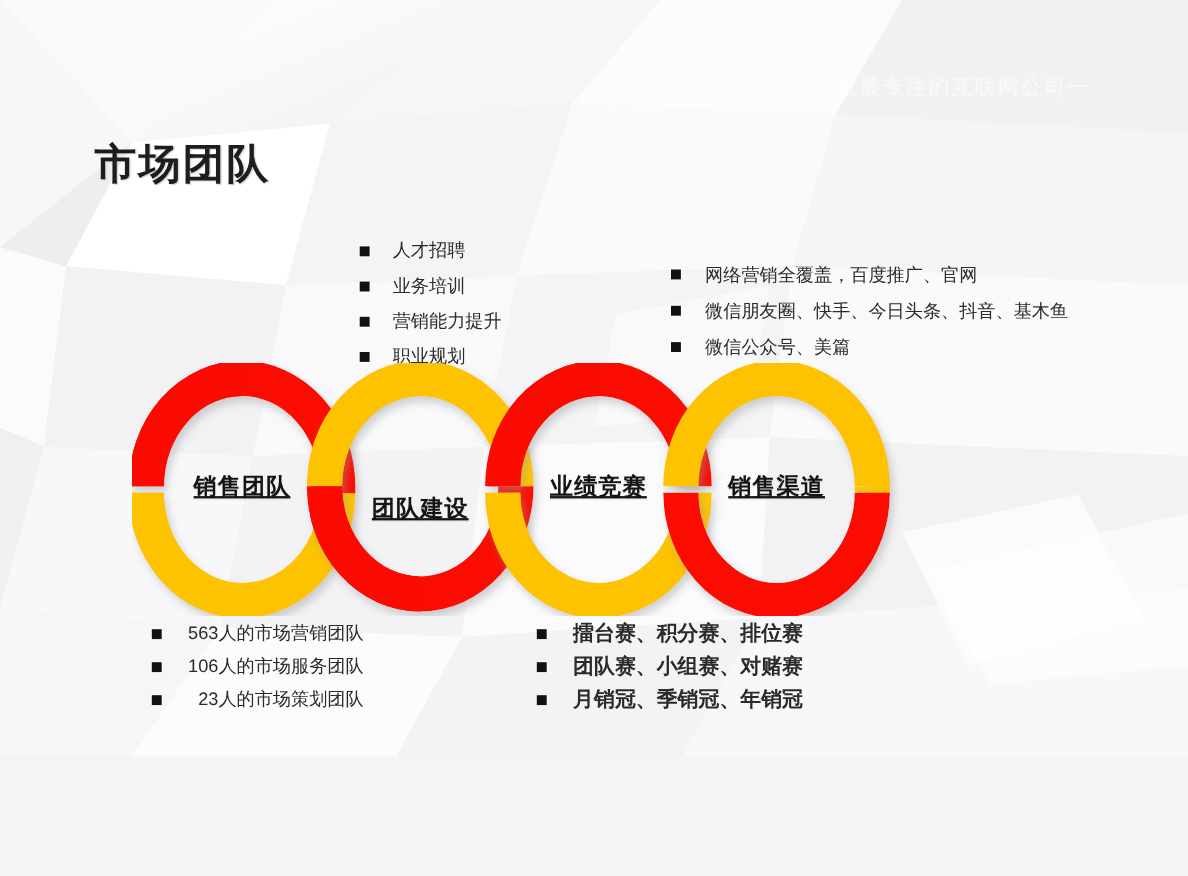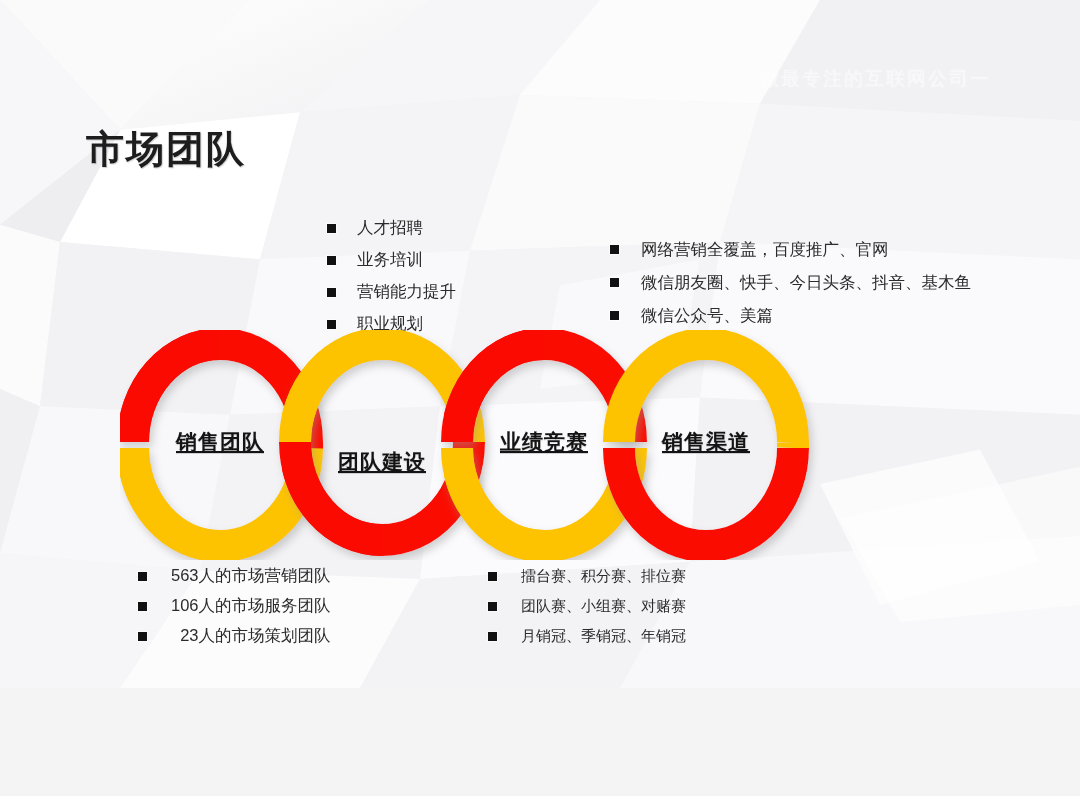--- a/index.html
+++ b/index.html
@@ -71,21 +71,21 @@
   #list-channels .bullet-text { margin-left:22px; font-size:16.5px; }
 
   
   #list-headcount { left:138px; top:561px; }
   #list-headcount .bullet-row { height:30px;justify-content:space-between; }
   #list-headcount .bullet-text { margin-left:24px; font-size:16.5px; }
 
   
   #list-contests { left:488px; top:561px; }
   #list-contests .bullet-row { height:30px; }
-  #list-contests .bullet-text { margin-left:24px; font-size:15px; }
+  #list-contests .bullet-text { margin-left:24px; font-size:19px;font-weight:bold; }
 
   
   #chain {
     position:absolute;
     left:120px; top:330px;
     width:760px; height:230px;
   }
   .ring-label {
     position:absolute;
     font-size:21px;

